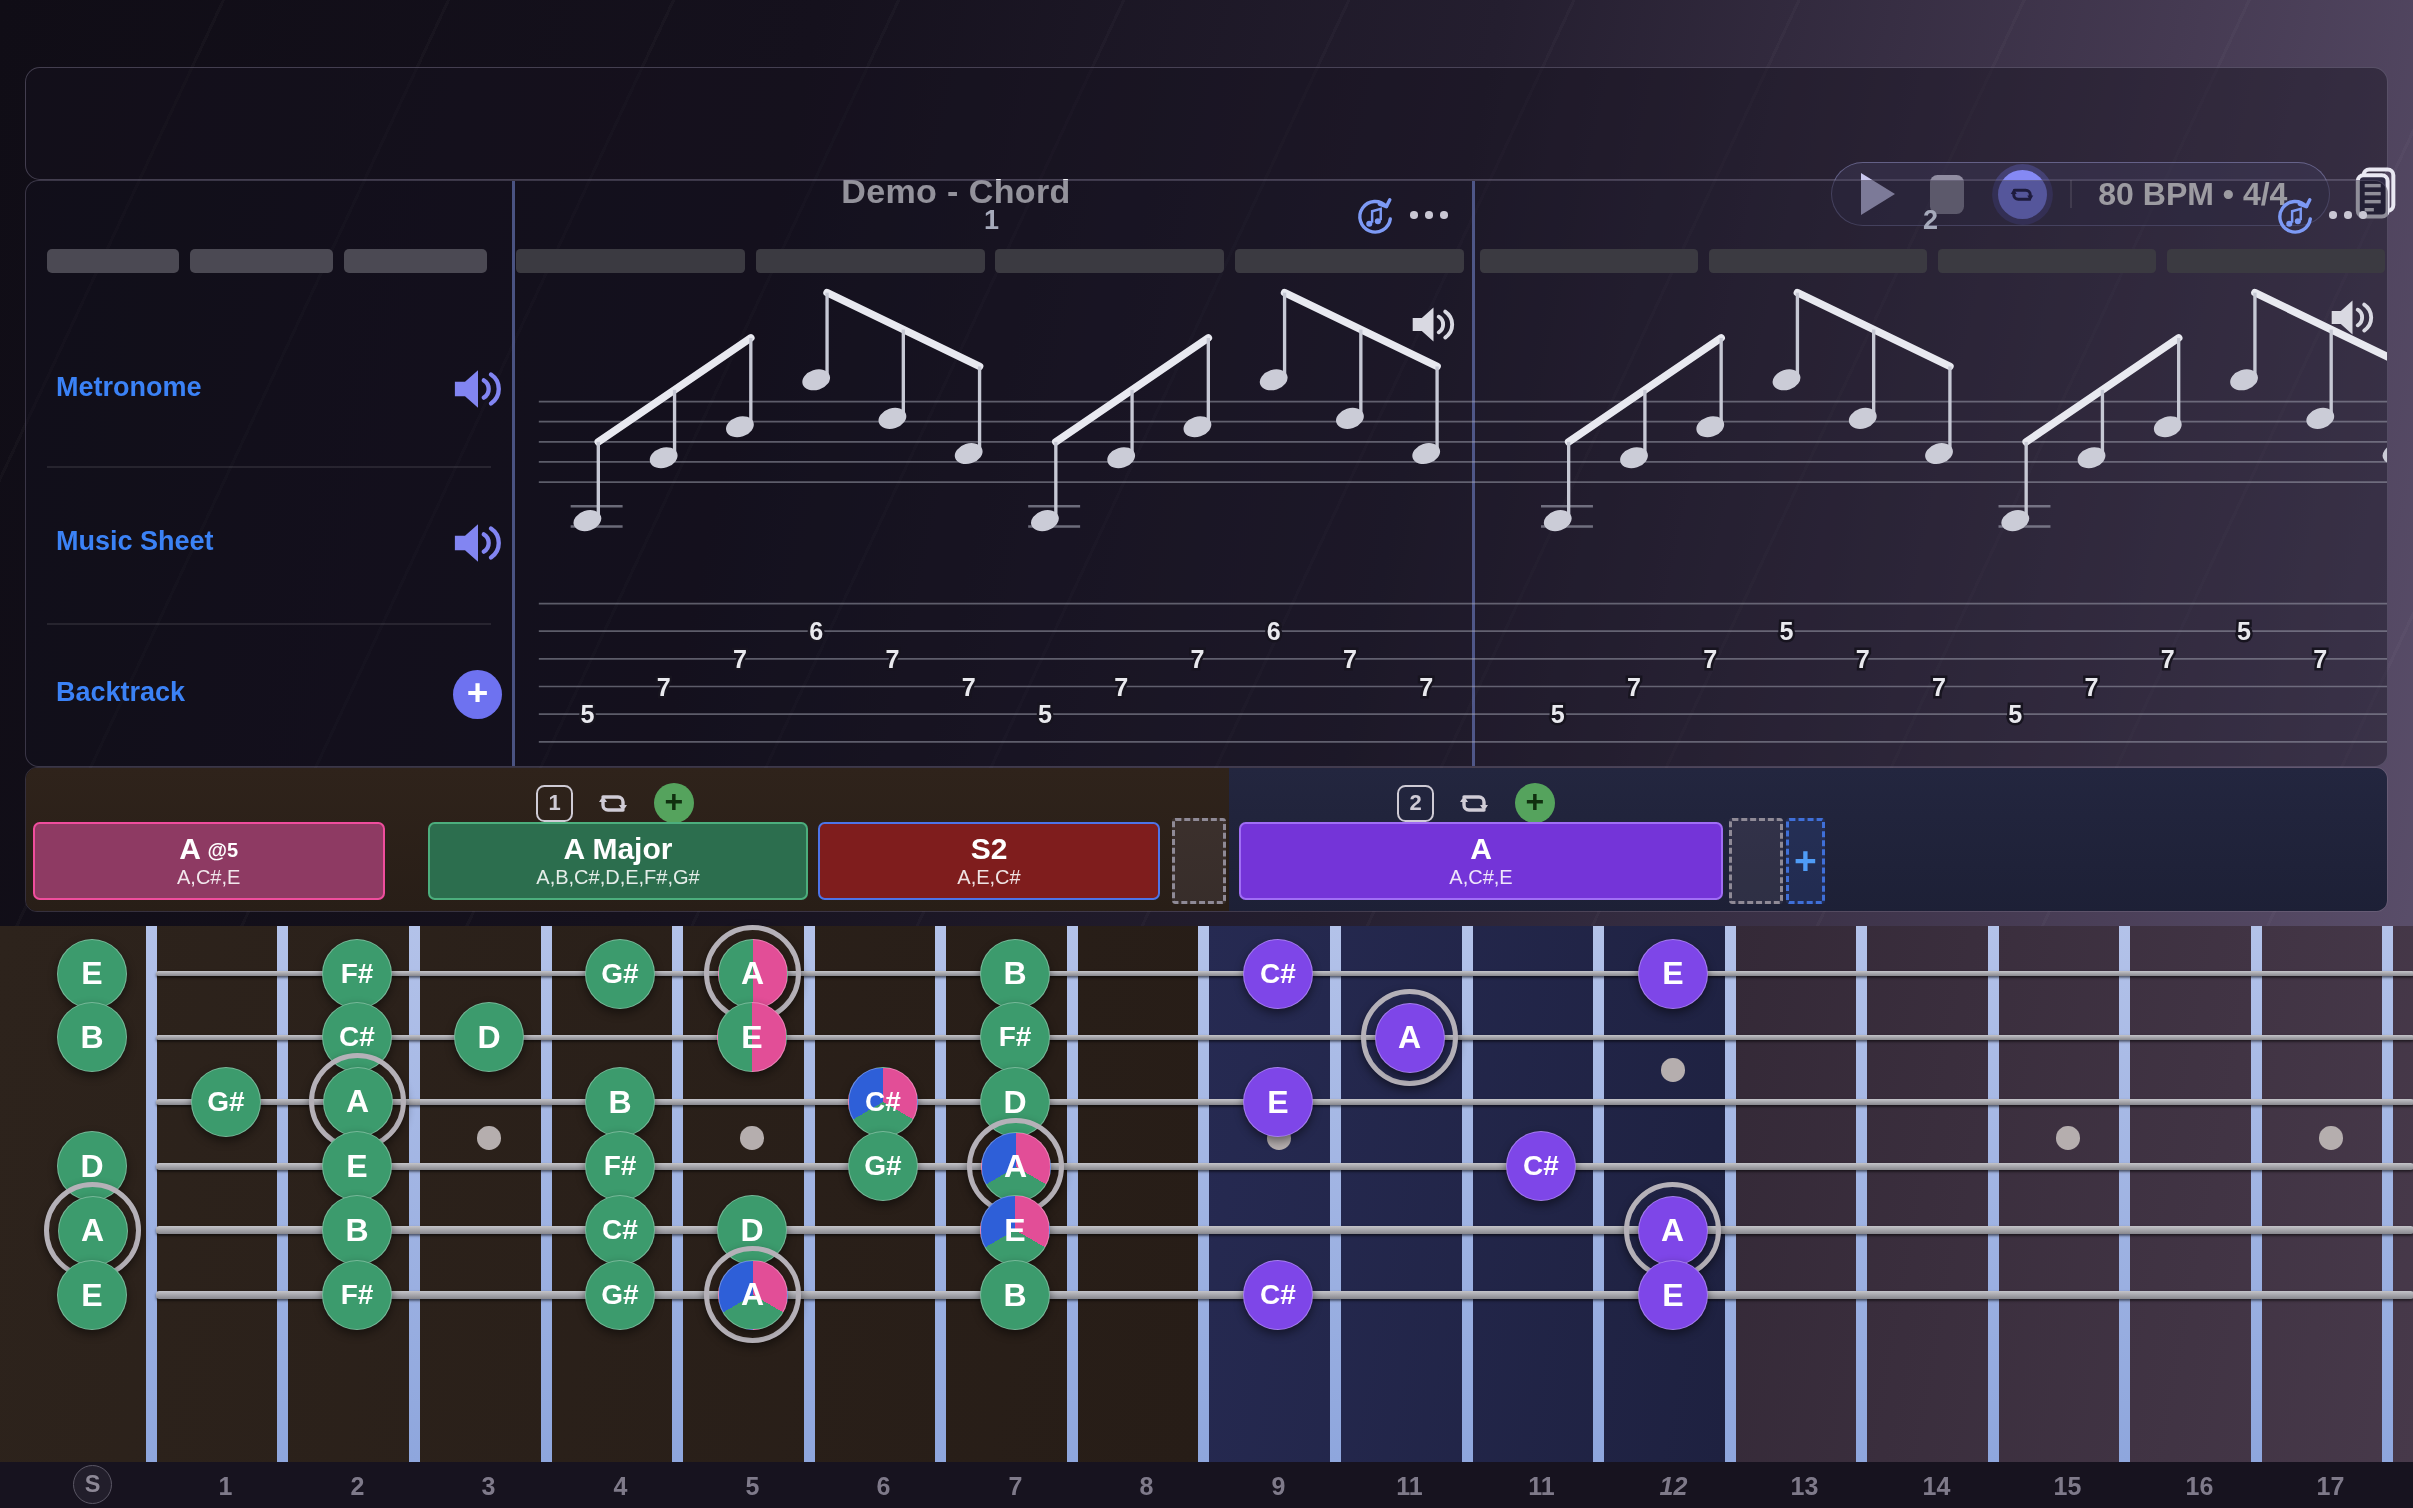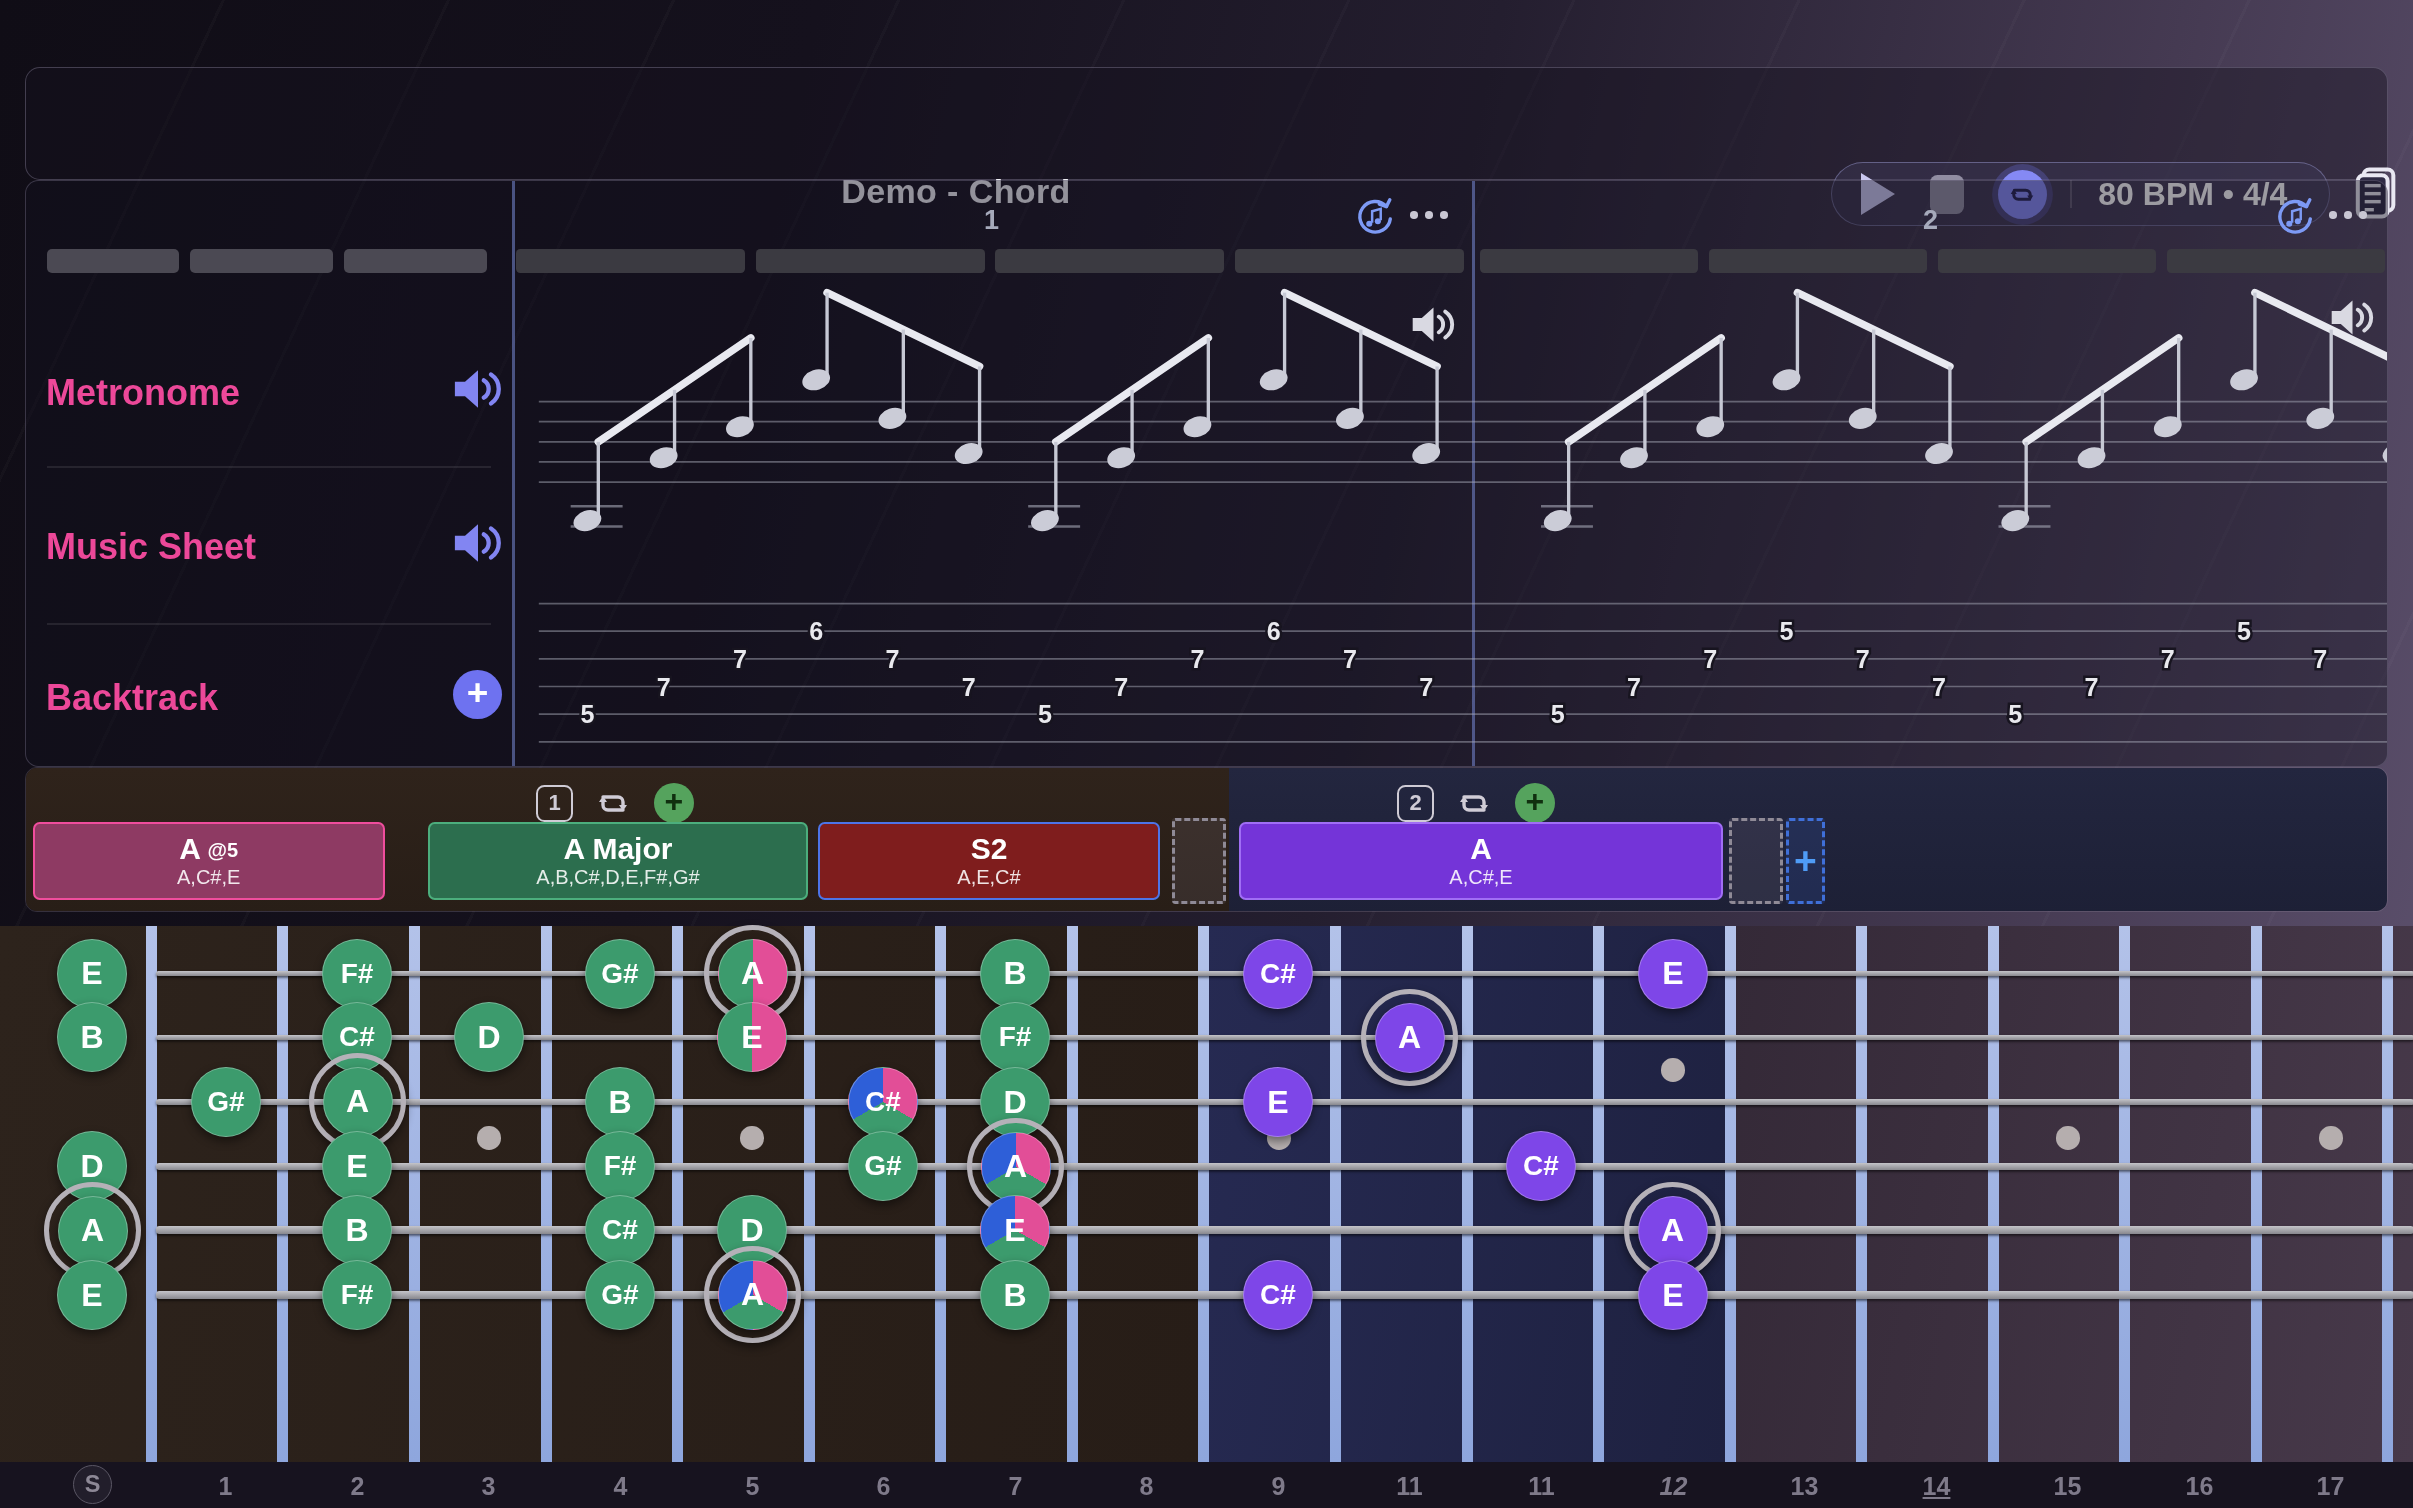--- a/index.html
+++ b/index.html
@@ -29,21 +29,21 @@
   .pill-sep { width:1.7px; height:28.5px; background:rgba(255,255,255,.18); margin-left:23.5px; }
   .bpm { flex:1; text-align:center; font-size:32px; font-weight:700; color:#fff; padding-right:15px; }
   .doc-icon { position:absolute; left:2323px; top:97px; cursor:pointer; }
 
   
   .staff-panel { position:absolute; left:25px; top:180px; width:2363px; height:587px;
     border:1.7px solid rgba(135,130,155,.35); border-radius:13.4px; background:rgba(20,17,30,.42); overflow:hidden; }
   .vline { position:absolute; top:0; width:2.5px; height:587px; background:rgba(112,128,198,.6); }
   .sb-bar { position:absolute; top:68px; height:24px; background:#4b4953; border-radius:5px; }
   .beat-bar { position:absolute; top:68px; height:24px; background:#3b3a41; border-radius:4.2px; }
-  .sb-row-label { position:absolute; left:20px; font-size:36px; font-weight:700; color:#ec4899; }
+  .sb-row-label { position:absolute; left:30px; font-size:27px; font-weight:700; color:#3b82f6; }
   .sb-div { position:absolute; left:21px; width:444px; height:1.7px; background:rgba(255,255,255,.09); }
   .sb-icon { position:absolute; cursor:pointer; }
   .plus-circle { width:49px; height:49px; border-radius:50%; background:#6e72f0; color:#fff;
     font-size:37px; font-weight:700; display:flex; align-items:center; justify-content:center; padding-bottom:3.4px; }
   .measure-num { position:absolute; top:23.5px; width:101px; text-align:center; font-size:27px; color:#a6aabb; font-weight:600; }
   .mdots { position:absolute; top:30px; display:flex; gap:7.5px; cursor:pointer; }
   .mdots i { width:7.5px; height:7.5px; border-radius:50%; background:#c9c7d3; }
   .m-speaker { position:absolute; cursor:pointer; }
 
   
@@ -458,18 +458,18 @@
     <div class="fret-label" style="left: 587px;">4</div>
     <div class="fret-label" style="left: 719px;">5</div>
     <div class="fret-label" style="left: 850px;">6</div>
     <div class="fret-label" style="left: 982px;">7</div>
     <div class="fret-label" style="left: 1113px;">8</div>
     <div class="fret-label" style="left: 1245px;">9</div>
     <div class="fret-label" style="left: 1376px;">11</div>
     <div class="fret-label" style="left: 1508px;">11</div>
     <div class="fret-label" style="left: 1640px; font-style: italic;">12</div>
     <div class="fret-label" style="left: 1771px;">13</div>
-    <div class="fret-label" style="left: 1903px; text-decoration: underline;">14</div>
+    <div class="fret-label" style="left: 1903px;">14</div>
     <div class="fret-label" style="left: 2034px;">15</div>
     <div class="fret-label" style="left: 2166px;">16</div>
     <div class="fret-label" style="left: 2297px;">17</div>
   </div>
 
 
 </body></html>

